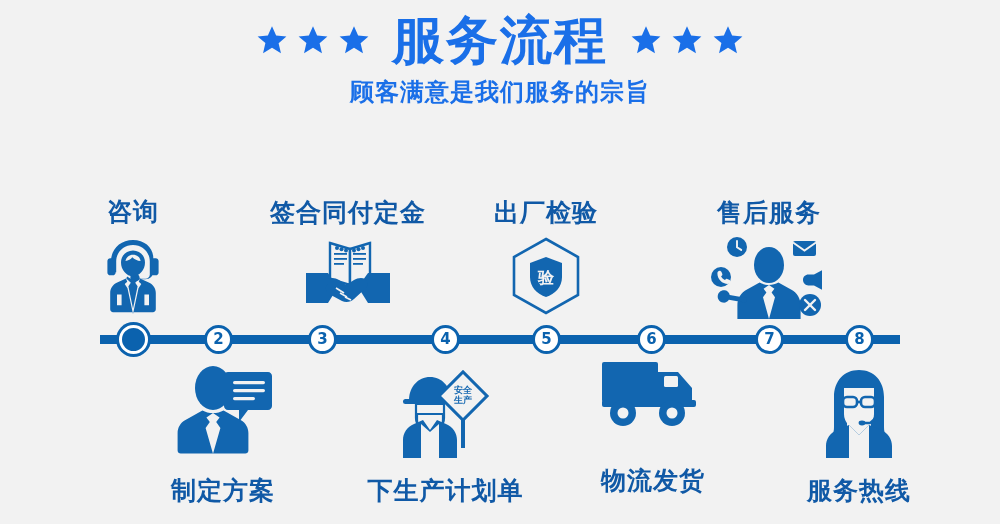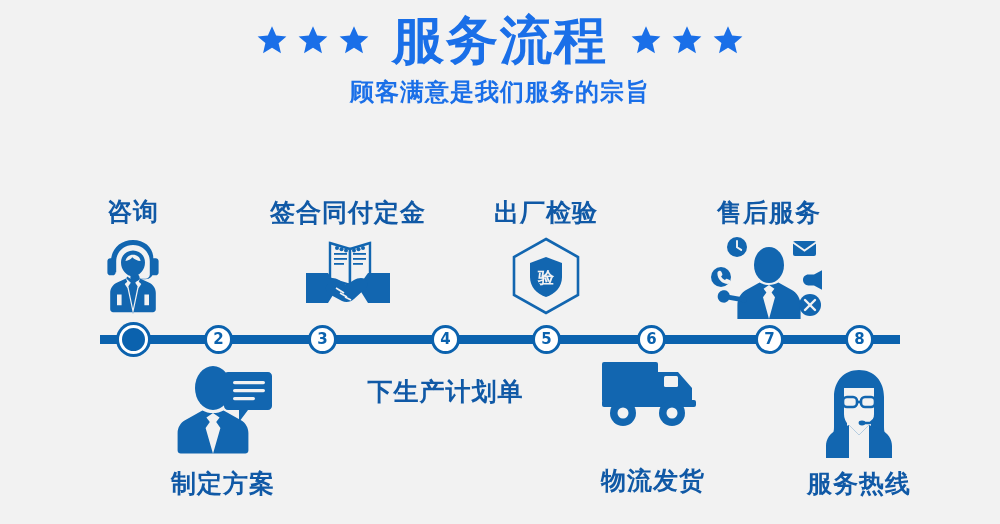--- a/index.html
+++ b/index.html
@@ -53,21 +53,21 @@
   .node.filled{background:#0b62ae;border-color:#ffffff;box-shadow:0 0 0 3px #0b62ae;}
 
   
   .step{position:absolute;text-align:center;}
   .step .label{
     font-size:25px;font-weight:bold;color:#1059a6;white-space:nowrap;
     letter-spacing:1px;
   }
   .step .art{display:flex;align-items:center;justify-content:center;}
   .step.top .art{margin-top:4px;}
-  .step.bottom .label{margin-top:9px;}
+  .step.bottom .label{margin-top:16px;}
 
   svg{display:block;overflow:visible;}
 </style>
 </head>
 <body>
 
 <div class="stage">
 
   <div class="header">
     <div class="title-row">
@@ -183,20 +183,44 @@
             <path d="M36 55l8 5"></path>
               <path d="M40 60l7 4"></path>
               <path d="M45 64l6 3"></path>
           </g>
         </g>
       </svg>
     </div>
   </div>
 
   <div class="step bottom" style="left:358px;top:366px;width:175px;">
+    <div class="art">
+      <svg width="110" height="92" viewBox="0 0 110 92">
+        <g>
+
+          <path d="M18 34c0-13 9-23 21-23s21 10 21 23z" fill="#1266b0"></path>
+          <rect x="12" y="33" width="54" height="5" rx="2.5" fill="#1266b0"></rect>
+
+          <path d="M25 38h28v14c0 7-6 13-14 13s-14-6-14-13z" fill="#f2f2f2" stroke="#1266b0" stroke-width="2.2"></path>
+
+          <path d="M26 48h26v6c0 6-5 11-13 11s-13-5-13-11z" fill="#f2f2f2" stroke="#1266b0" stroke-width="2.2"></path>
+
+          <path d="M12 92V74c0-7 4-13 11-16l9-4 7 10 7-10 9 4c7 3 11 9 11 16v18z" fill="#1266b0"></path>
+          <path d="M30 92V58l9 8 9-8v34z" fill="#f2f2f2"></path>
+
+          <rect x="70" y="40" width="4" height="42" fill="#1266b0"></rect>
+
+          <g transform="translate(72,30) rotate(45)">
+            <rect x="-17" y="-17" width="34" height="34" fill="#f2f2f2" stroke="#1266b0" stroke-width="3"></rect>
+          </g>
+          <text x="72" y="27" fill="#1266b0" font-size="9" font-weight="bold" text-anchor="middle" font-family="DejaVu Sans, Liberation Sans, sans-serif">安全</text>
+          <text x="72" y="37" fill="#1266b0" font-size="9" font-weight="bold" text-anchor="middle" font-family="DejaVu Sans, Liberation Sans, sans-serif">生产</text>
+        </g>
+      </svg>
+    </div>
     <div class="label">下生产计划单</div>
   </div>
 
   <div class="step top" style="left:481px;top:196px;width:130px;">
     <div class="label">出厂检验</div>
     <div class="art">
       <svg width="80" height="86" viewBox="0 0 80 86">
         <polygon points="40,6 72,24 72,62 40,80 8,62 8,24" fill="none" stroke="#1266b0" stroke-width="2.6"></polygon>
         <path d="M40 24l16 6v14c0 10-7 17-16 20-9-3-16-10-16-20V30z" fill="#1266b0"></path>
         <text x="40" y="50" fill="#f2f2f2" font-size="16" font-weight="bold" text-anchor="middle" font-family="DejaVu Sans, Liberation Sans, sans-serif">验</text>

